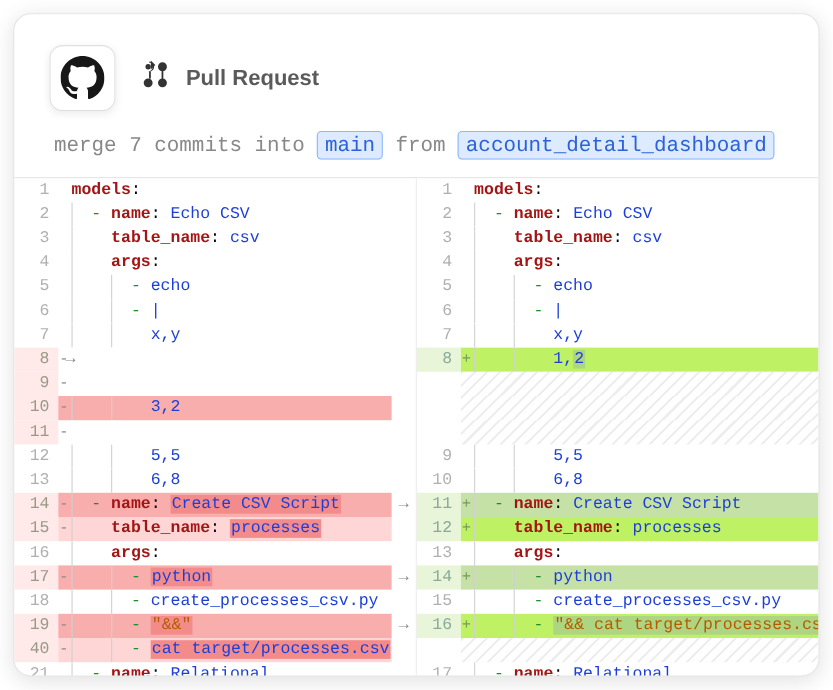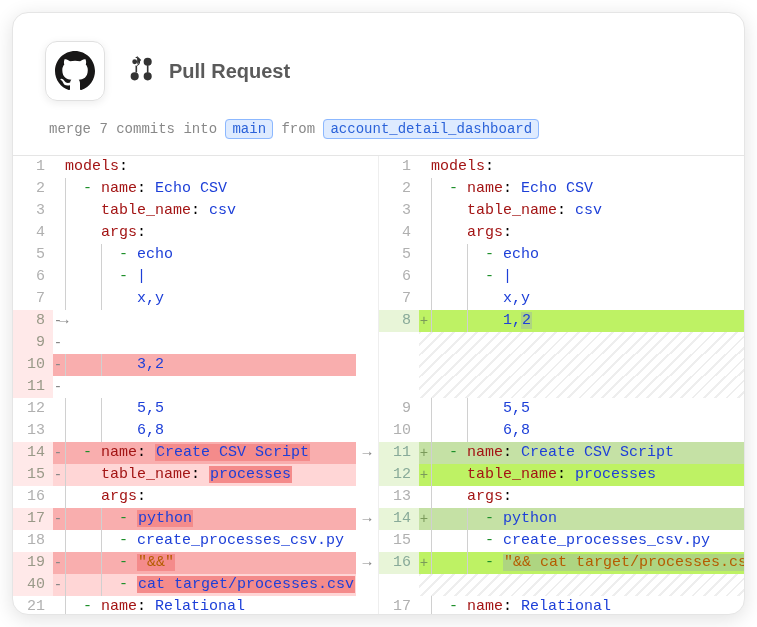--- a/index.html
+++ b/index.html
@@ -43,21 +43,21 @@
     font-size: 20px;
     font-weight: 700;
     color: #5a5a5a;
     display: flex;
     align-items: center;
     gap: 14px;
   }
   .pr-icon svg { width: 26px; height: 26px; }
   .merge-line {
     font-family: "SFMono-Regular", Consolas, "Liberation Mono", Menlo, monospace;
-    font-size: 14px;
+    font-size: 19px;
     color: #888;
     padding-left: 4px;
   }
   .branch {
     background: #deebff;
     border: 1px solid #8cb8ff;
     color: #2b62d9;
     padding: 1px 6px;
     border-radius: 4px;
   }
@@ -110,21 +110,21 @@
   
   .ig {
     display: inline-block;
     width: 18px;
     border-left: 1px solid #d0d0d0;
     height: 100%;
     vertical-align: top;
   }
   .ig.none { border-left: none; }
   
-  .k { color: #a31515; }     
+  .k { color: #a31515; font-weight: bold; }     
   .s { color: #1d3fd8; }     
   .d { color: #1d8f2a; }     
   .q { color: #b55c00; }     
   .arrow-cell {
     width: 22px;
     color: #888;
     text-align: center;
     flex-shrink: 0;
   }
   .inner-hl { background: #f48b8b; padding: 0 1px; }

